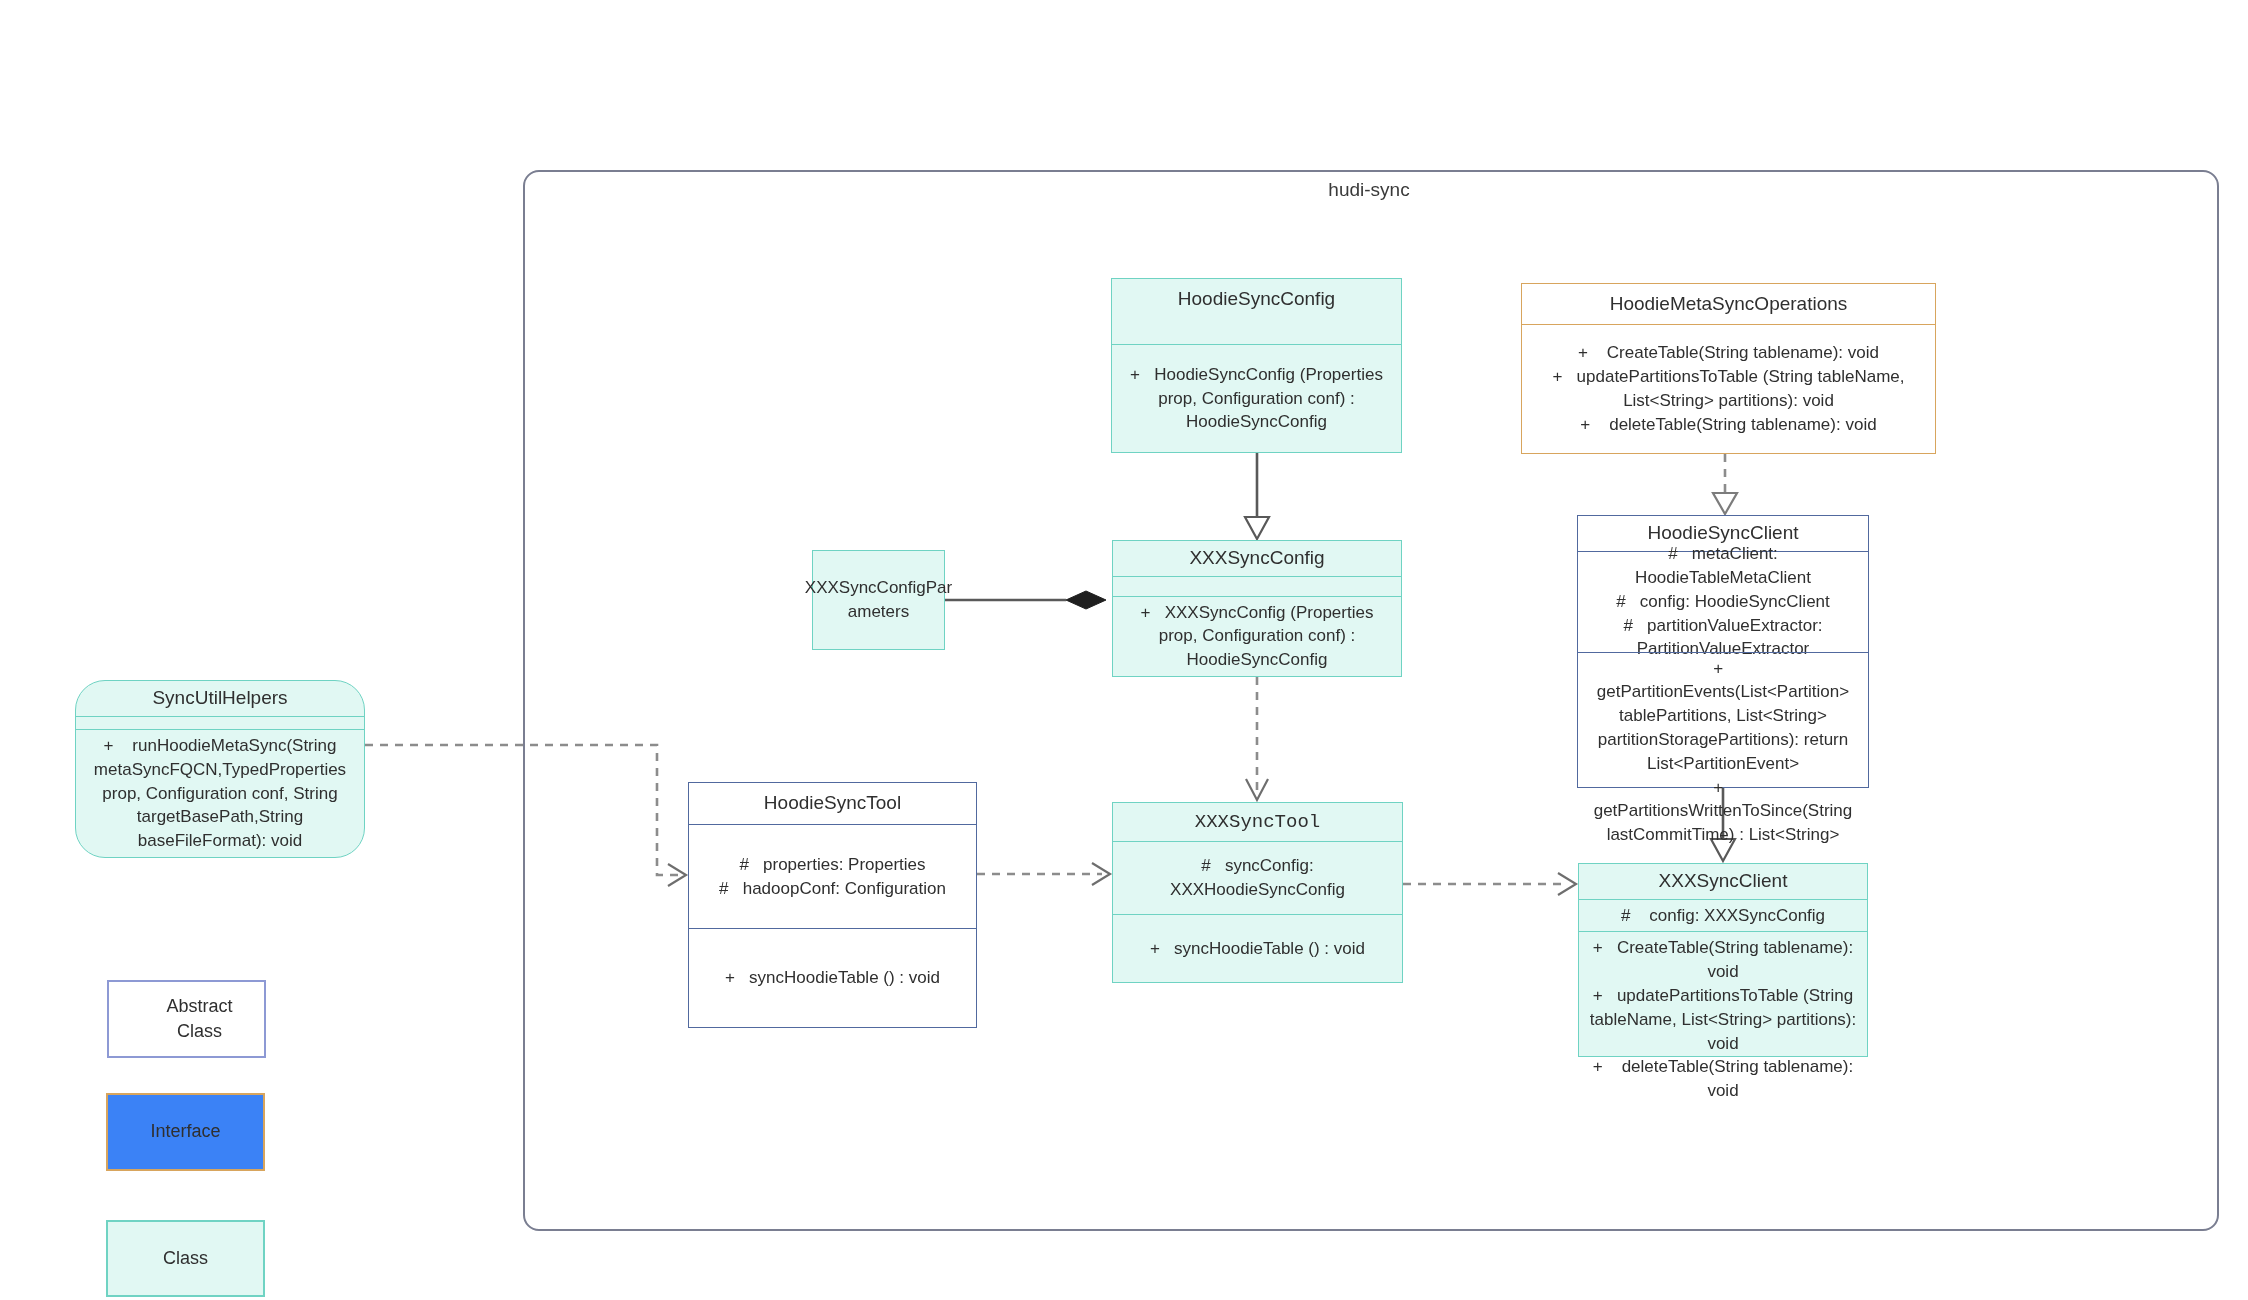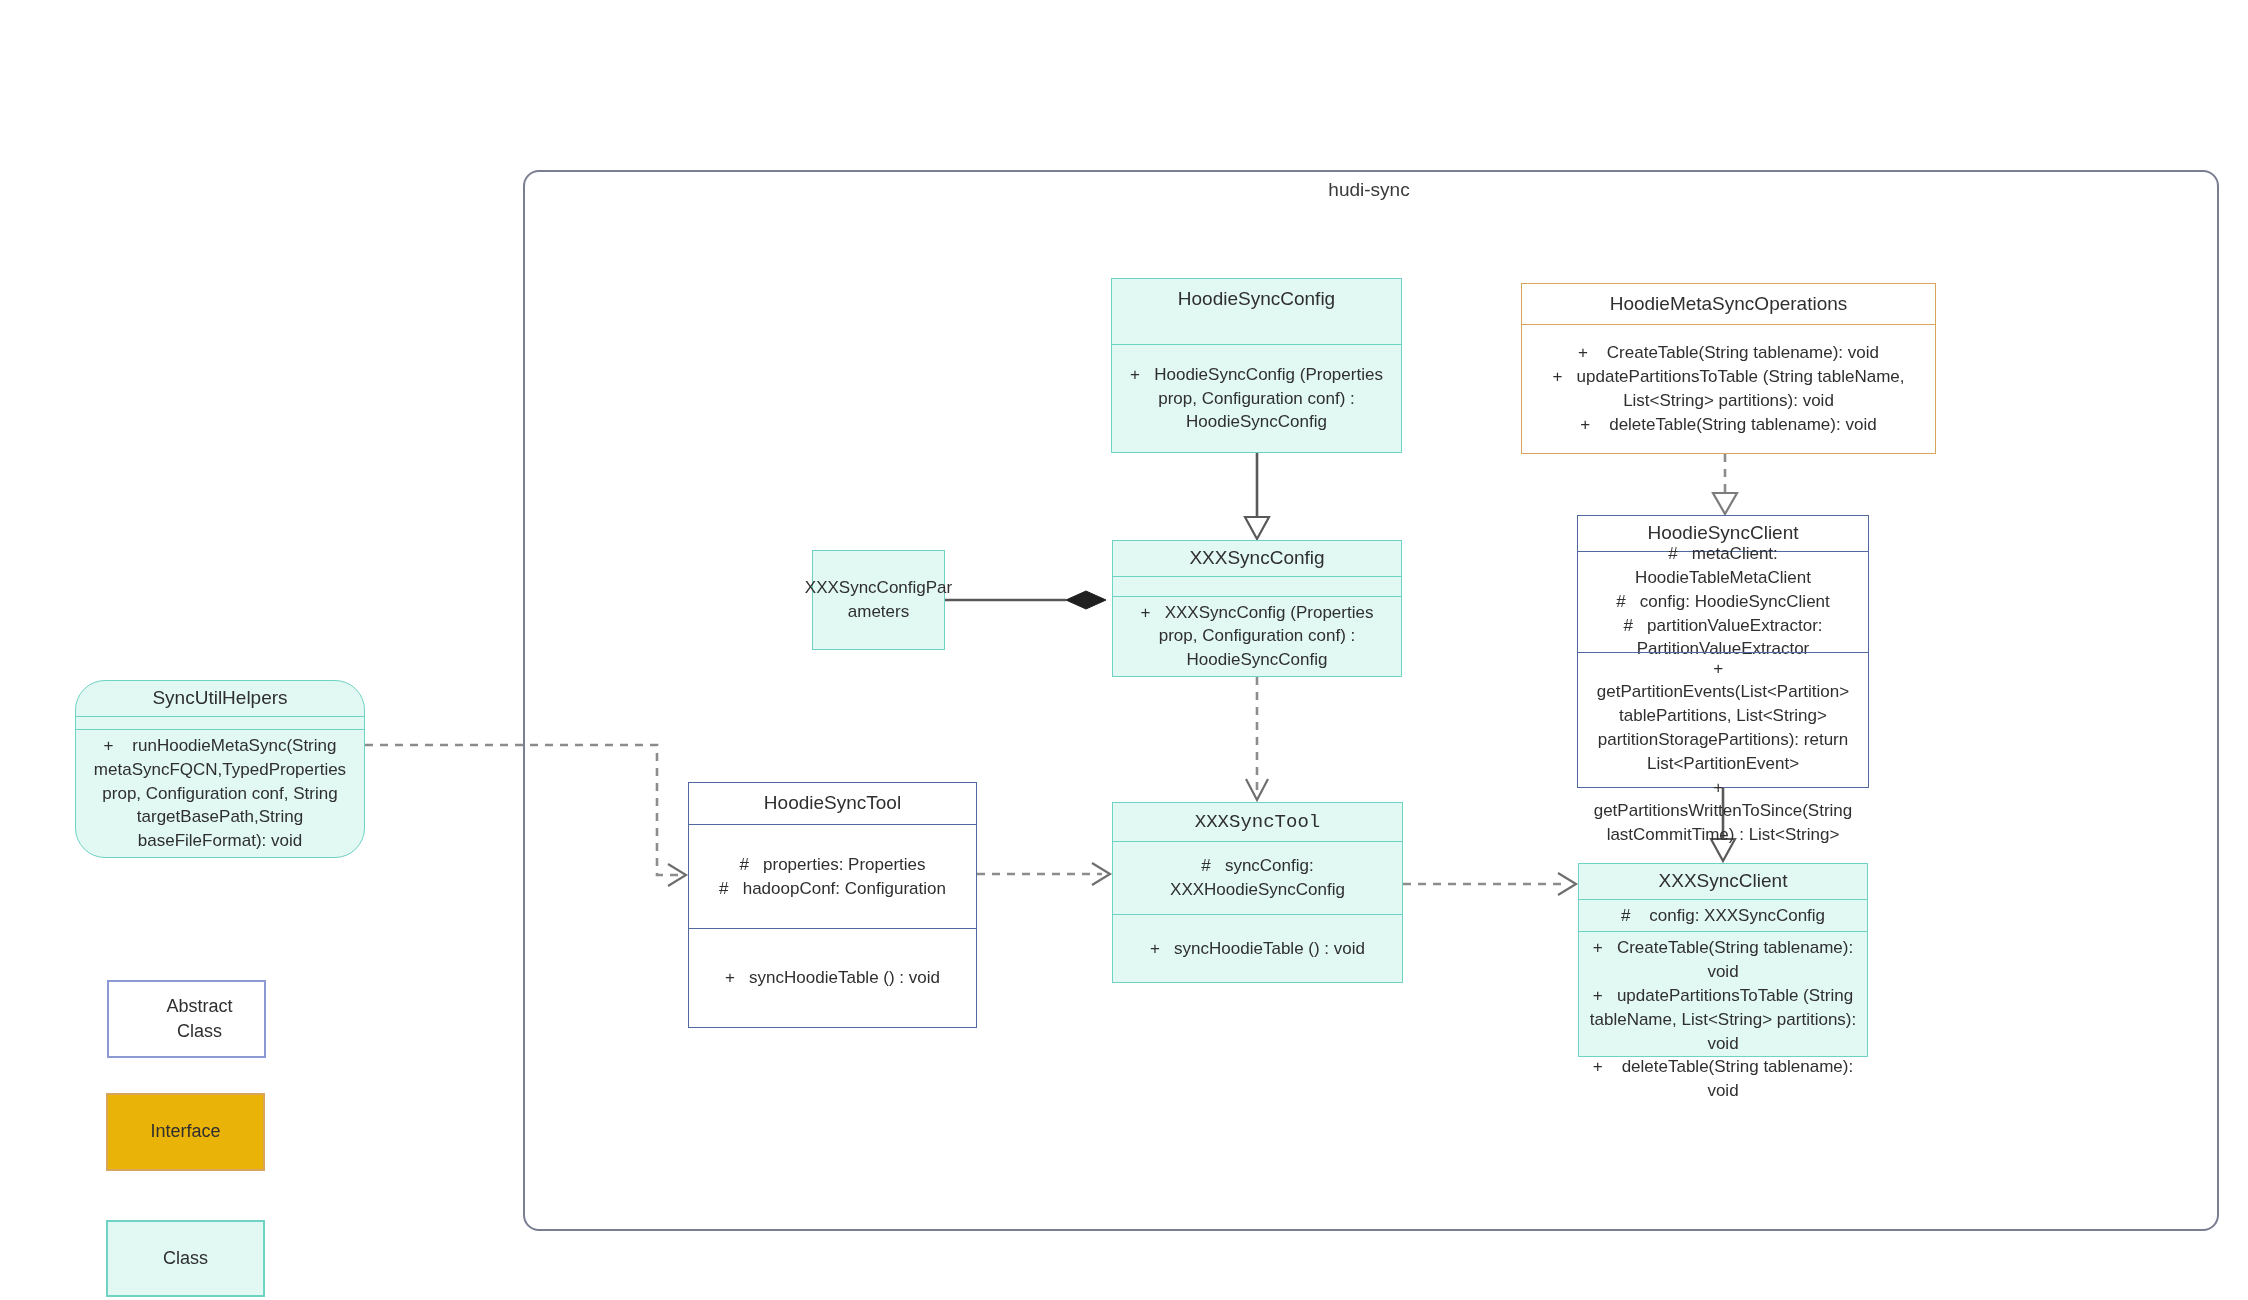--- a/index.html
+++ b/index.html
@@ -24,21 +24,21 @@
   .frame-label{
     position:absolute;text-align:center;font-size:19px;color:#3a3a3a;
   }
   .uml-box{
     position:absolute;display:flex;flex-direction:column;box-sizing:border-box;background:#ffffff;
   }
   .uml-box.cls{background:var(--class-fill);border:1.6px solid var(--class-border);}
   .uml-box.abs{background:#ffffff;border:1.6px solid var(--abstract-border);}
   .uml-box.itf{background:#ffffff;border:1.6px solid var(--interface-border);}
   .uml-box.legend-abs{background:#ffffff;border:2px solid var(--legend-abstract-border);}
-  .uml-box.legend-itf{background:#eab308;border:2px solid var(--interface-border);}
+  .uml-box.legend-itf{background:#3b82f6;border:2px solid var(--interface-border);}
   .uml-box.legend-cls{background:var(--class-fill);border:2px solid var(--class-border);}
   .sec{
     display:flex;align-items:center;justify-content:center;text-align:center;
     padding:4px 10px;box-sizing:border-box;white-space:pre-line;line-height:1.4;
   }
   .sec-title{font-size:19px;}
   .sec-attrs,.sec-methods{font-size:17px;}
   .cls .sec + .sec{border-top:1.6px solid var(--class-border);}
   .abs .sec + .sec{border-top:1.6px solid var(--abstract-border);}
   .itf .sec + .sec{border-top:1.6px solid var(--interface-border);}

